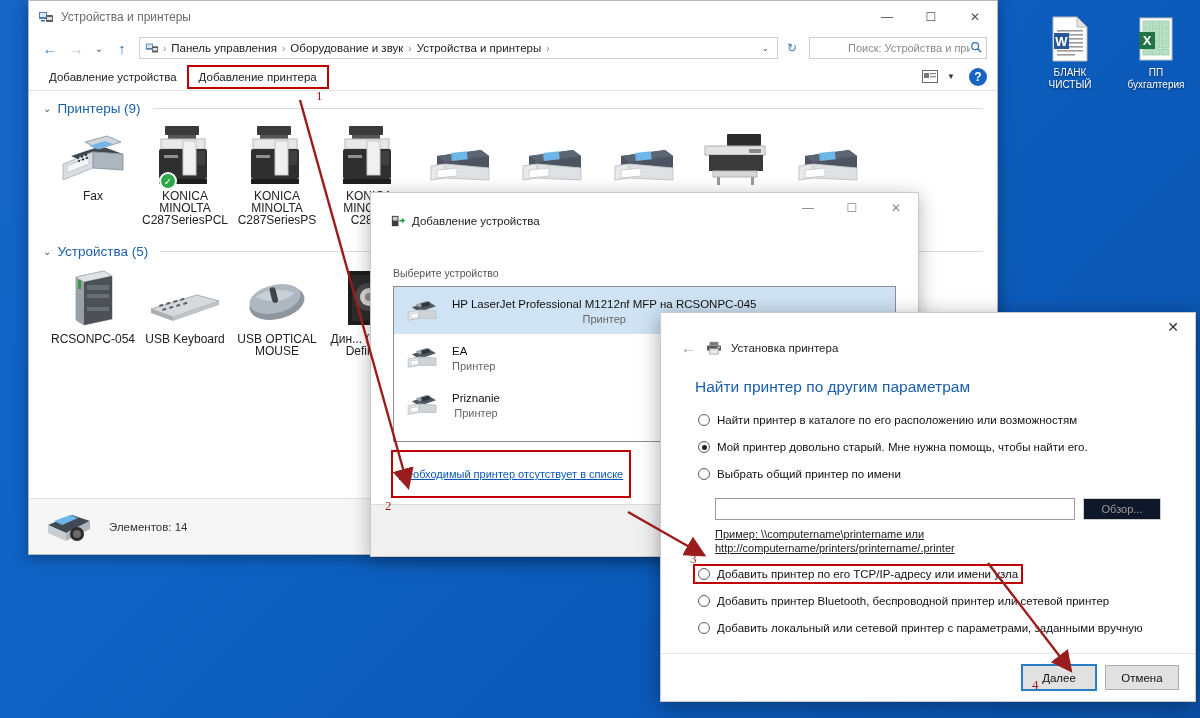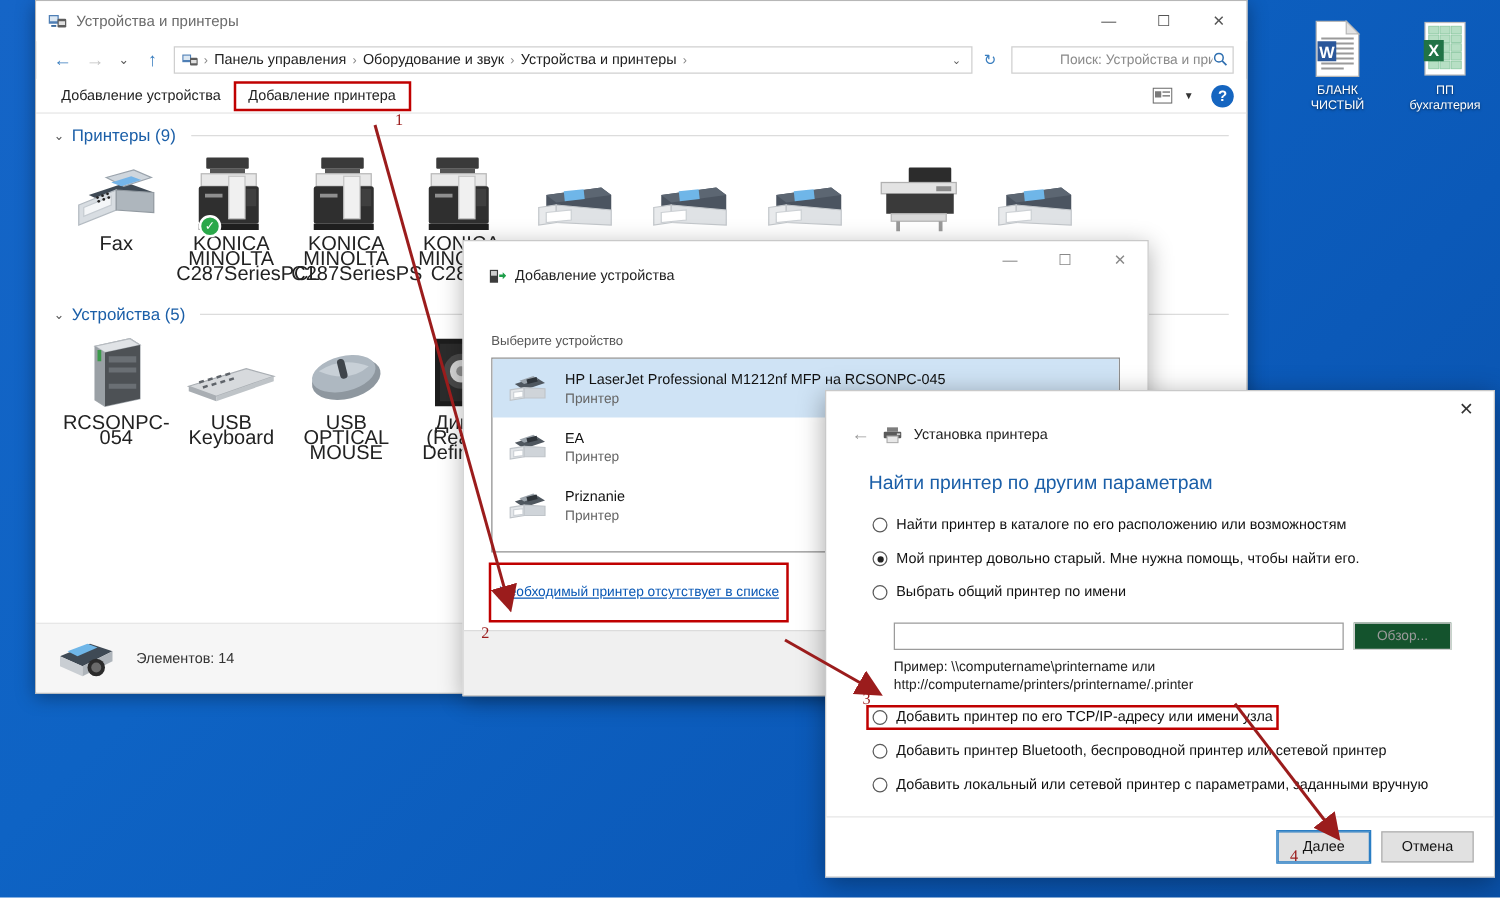--- a/index.html
+++ b/index.html
@@ -59,21 +59,21 @@
   .helpbtn { width:18px;height:18px;border-radius:50%; background:#1565c0; color:#fff; font-size:12px; font-weight:bold;
              display:flex;align-items:center;justify-content:center; margin-left:8px;}
 
   .content { flex:1; padding:10px 14px 0 14px; overflow:hidden; position:relative; background:#fff; }
   .grouphdr { display:flex; align-items:center; gap:6px; font-size:13.5px; color:#1b5fa8; margin-bottom:4px; }
   .grouphdr .gcaret { font-size:10px; color:#555; }
   .grouphdr .gline { flex:1; height:1px; background:#dcdcdc; margin-left:6px;}
   .tiles { display:flex; gap:0px; padding-left:4px; }
   .tile { width:92px; text-align:center; padding:4px 2px; }
   .tile .ico { height:62px; display:flex; align-items:flex-end; justify-content:center; position:relative;}
-  .tile .nm { font-size:16px; line-height:12px; color:#222; margin-top:4px; }
+  .tile .nm { font-size:12px; line-height:12px; color:#222; margin-top:4px; }
   .tile .ok { position:absolute; left:18px; bottom:-4px; width:18px; height:18px; border-radius:50%;
               background:#2aa84a; border:2px solid #fff; color:#fff; font-size:10px; display:flex;align-items:center;justify-content:center;}
 
   .statusbar { height:56px; border-top:1px solid #e2e2e2; background:#f6f6f6; display:flex; align-items:center; padding:0 14px; gap:14px;}
   .statusbar .sico { width:52px; height:44px; display:flex; align-items:center; justify-content:center;}
   .statusbar .stxt { font-size:11.5px; color:#333; }
 
   
   .dlg-add-device {
     position:absolute; left:370px; top:192px; width:549px; height:365px;
@@ -86,21 +86,21 @@
   .dlg-head .hicon { width:16px; height:16px; display:flex; align-items:center; justify-content:center;}
   .dlg-head .htxt { font-size:11.5px; color:#222; }
   .dlg-body { flex:1; padding:30px 22px 0 22px; display:flex; flex-direction:column; }
   .dlg-h1 { font-size:19px; color:#12508f; font-weight:normal; letter-spacing:.1px;}
   .dlg-sub { font-size:10.5px; color:#555; margin-top:8px; }
   .devlist { margin-top:7px; border:1px solid #8f8f8f; flex:1; background:#fff; overflow:hidden; }
   .devrow { display:flex; align-items:center; gap:10px; padding:7px 10px; }
   .devrow.sel { background:#cfe3f5; }
   .devrow .dico { width:38px; height:30px; display:flex; align-items:center; justify-content:center; flex:none;}
   .devrow .dtxt .t1 { font-size:11.5px; color:#111; line-height:14px;}
-  .devrow .dtxt .t2 { font-size:11px; color:#666; line-height:15px;}
+  .devrow .dtxt .t2 { font-size:11px; color:#666; line-height:15px;text-align:center;}
   .dlg-link-wrap { padding:10px 22px 0 22px; }
   .dlg-link { font-size:11px; color:#0a58b5; text-decoration:underline; display:inline-block; padding:16px 6px; }
   .dlg-link-wrap.highlight .dlg-link { outline:2px solid #c00000; }
   .dlg-foot { height:52px; background:#f0f0f0; border-top:1px solid #dcdcdc; margin-top:8px;}
 
   
   .dlg-install {
     position:absolute; left:660px; top:312px; width:536px; height:390px;
     background:#fff; border:1px solid #c9c9c9; box-shadow:0 4px 20px rgba(0,0,0,.35);
     display:flex; flex-direction:column;
@@ -113,23 +113,23 @@
   .ins-head .ttl { font-size:11.5px; color:#222; }
   .ins-body { flex:1; padding:22px 34px 0 34px; }
   .ins-h1 { font-size:15.5px; color:#1b5fa8; font-weight:normal; margin-bottom:16px; }
   .radio-row { display:flex; align-items:flex-start; gap:7px; margin-bottom:11px; padding:1px 3px; }
   .radio-row.highlight { outline:2px solid #c00000; display:inline-flex; }
   .radio { width:12px; height:12px; border:1px solid #5a5a5a; border-radius:50%; flex:none; margin-top:1px; background:#fff; position:relative;}
   .radio.on::after { content:""; position:absolute; left:2.5px; top:2.5px; width:5px; height:5px; border-radius:50%; background:#222;}
   .radio-row .rl { font-size:11.5px; color:#111; line-height:14px; }
   .share-row { display:flex; gap:8px; margin:6px 0 7px 20px; }
   .share-input { flex:1; height:22px; border:1px solid #9b9b9b; background:#fff; }
-  .browse-btn { width:78px; height:22px; background:#14532d; border:1px solid #cfcfcf; color:#9a9a9a;
+  .browse-btn { width:78px; height:22px; background:#0f172a; border:1px solid #cfcfcf; color:#9a9a9a;
                 font-size:11px; display:flex; align-items:center; justify-content:center;}
-  .example { margin:0 0 11px 20px; font-size:11px; color:#222; line-height:14px;}
+  .example { margin:0 0 11px 20px; font-size:11px; color:#222; line-height:14px;text-decoration:underline;}
   .ins-foot { height:48px; border-top:1px solid #e6e6e6; display:flex; align-items:center; justify-content:flex-end;
               gap:9px; padding:0 16px; background:#fff;}
   .btn { min-width:74px; height:25px; font-size:11.5px; background:#e1e1e1; border:1px solid #adadad; color:#111;
          display:flex; align-items:center; justify-content:center; }
   .btn.primary { background:#e1e1e1; border:1px solid #2a7ec4; outline:1px solid #2a7ec4; }
 
   
   .anno { position:absolute; color:#9b1c1c; font-size:13px; font-family:"Liberation Serif", serif; }
   svg.overlay { position:absolute; left:0; top:0; width:1200px; height:718px; pointer-events:none; }
 </style>

